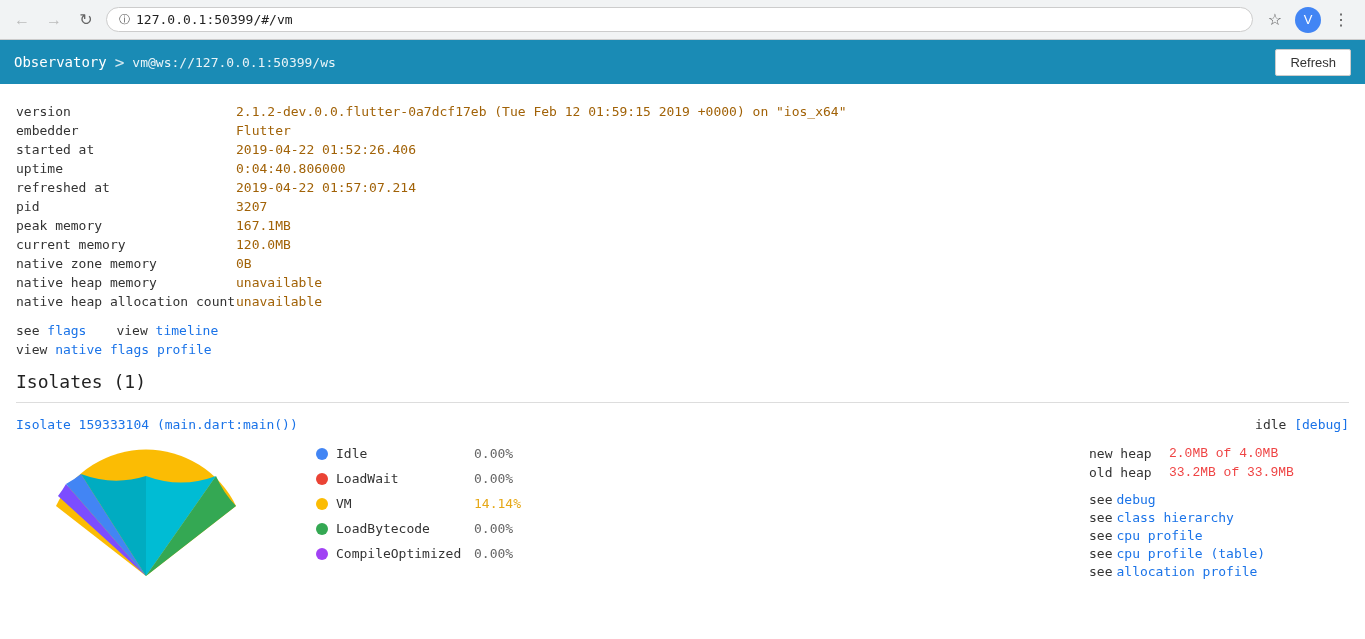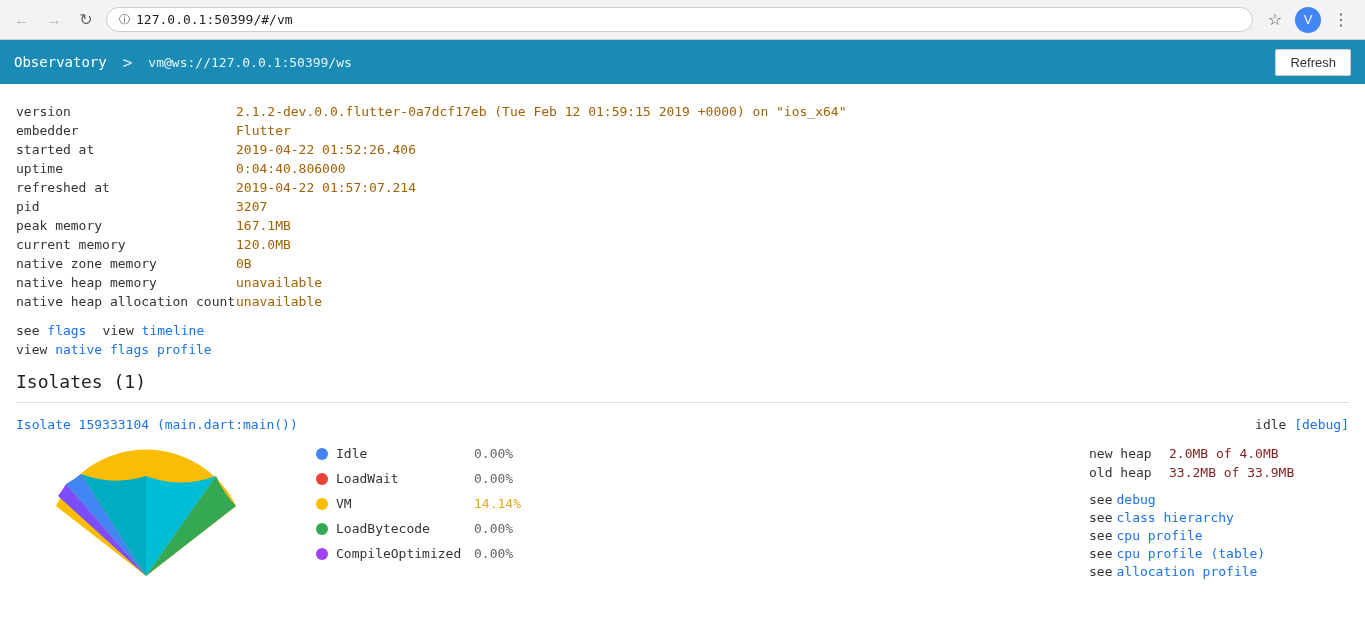--- a/index.html
+++ b/index.html
@@ -80,21 +80,21 @@
       color: #fff;
       padding: 0 14px;
       height: 44px;
       display: flex;
       align-items: center;
       justify-content: space-between;
     }
     .app-header-left {
       display: flex;
       align-items: center;
-      gap: 16px;
+      gap: 8px;
       font-size: 14px;
     }
     .app-header-breadcrumb { font-weight: 500; }
     .app-header-sep { font-size: 16px; opacity: 0.8; }
     .app-header-path { font-size: 13px; opacity: 0.9; }
     .refresh-btn {
       background: #fff;
       color: #333;
       border: 1px solid #ccc;
       padding: 5px 14px;
@@ -122,21 +122,21 @@
       flex-shrink: 0;
     }
     .info-value { color: #a16207; }
 
     
     .links-section {
       margin-bottom: 14px;
     }
     .links-row {
       display: flex;
-      gap: 16px;
+      gap: 30px;
       margin-bottom: 4px;
       align-items: flex-start;
     }
     .static-text { color: #333; }
     .link-text {
       color: #1a73e8;
       text-decoration: none;
       cursor: pointer;
     }
 
@@ -220,21 +220,21 @@
       flex-shrink: 0;
       font-size: 13px;
     }
     .heap-row {
       display: flex;
       gap: 10px;
       margin-bottom: 4px;
       align-items: flex-start;
     }
     .heap-label { color: #333; min-width: 70px; }
-    .heap-value { color: #7f1d1d; }
+    .heap-value { color: #ef4444; font-family: Liberation Mono, monospace; }
     .see-row {
       display: flex;
       align-items: center;
       gap: 4px;
       margin-bottom: 3px;
     }
     .see-prefix { color: #333; }
     .see-link { color: #1a73e8; text-decoration: none; cursor: pointer; }
   </style>
 </head>

